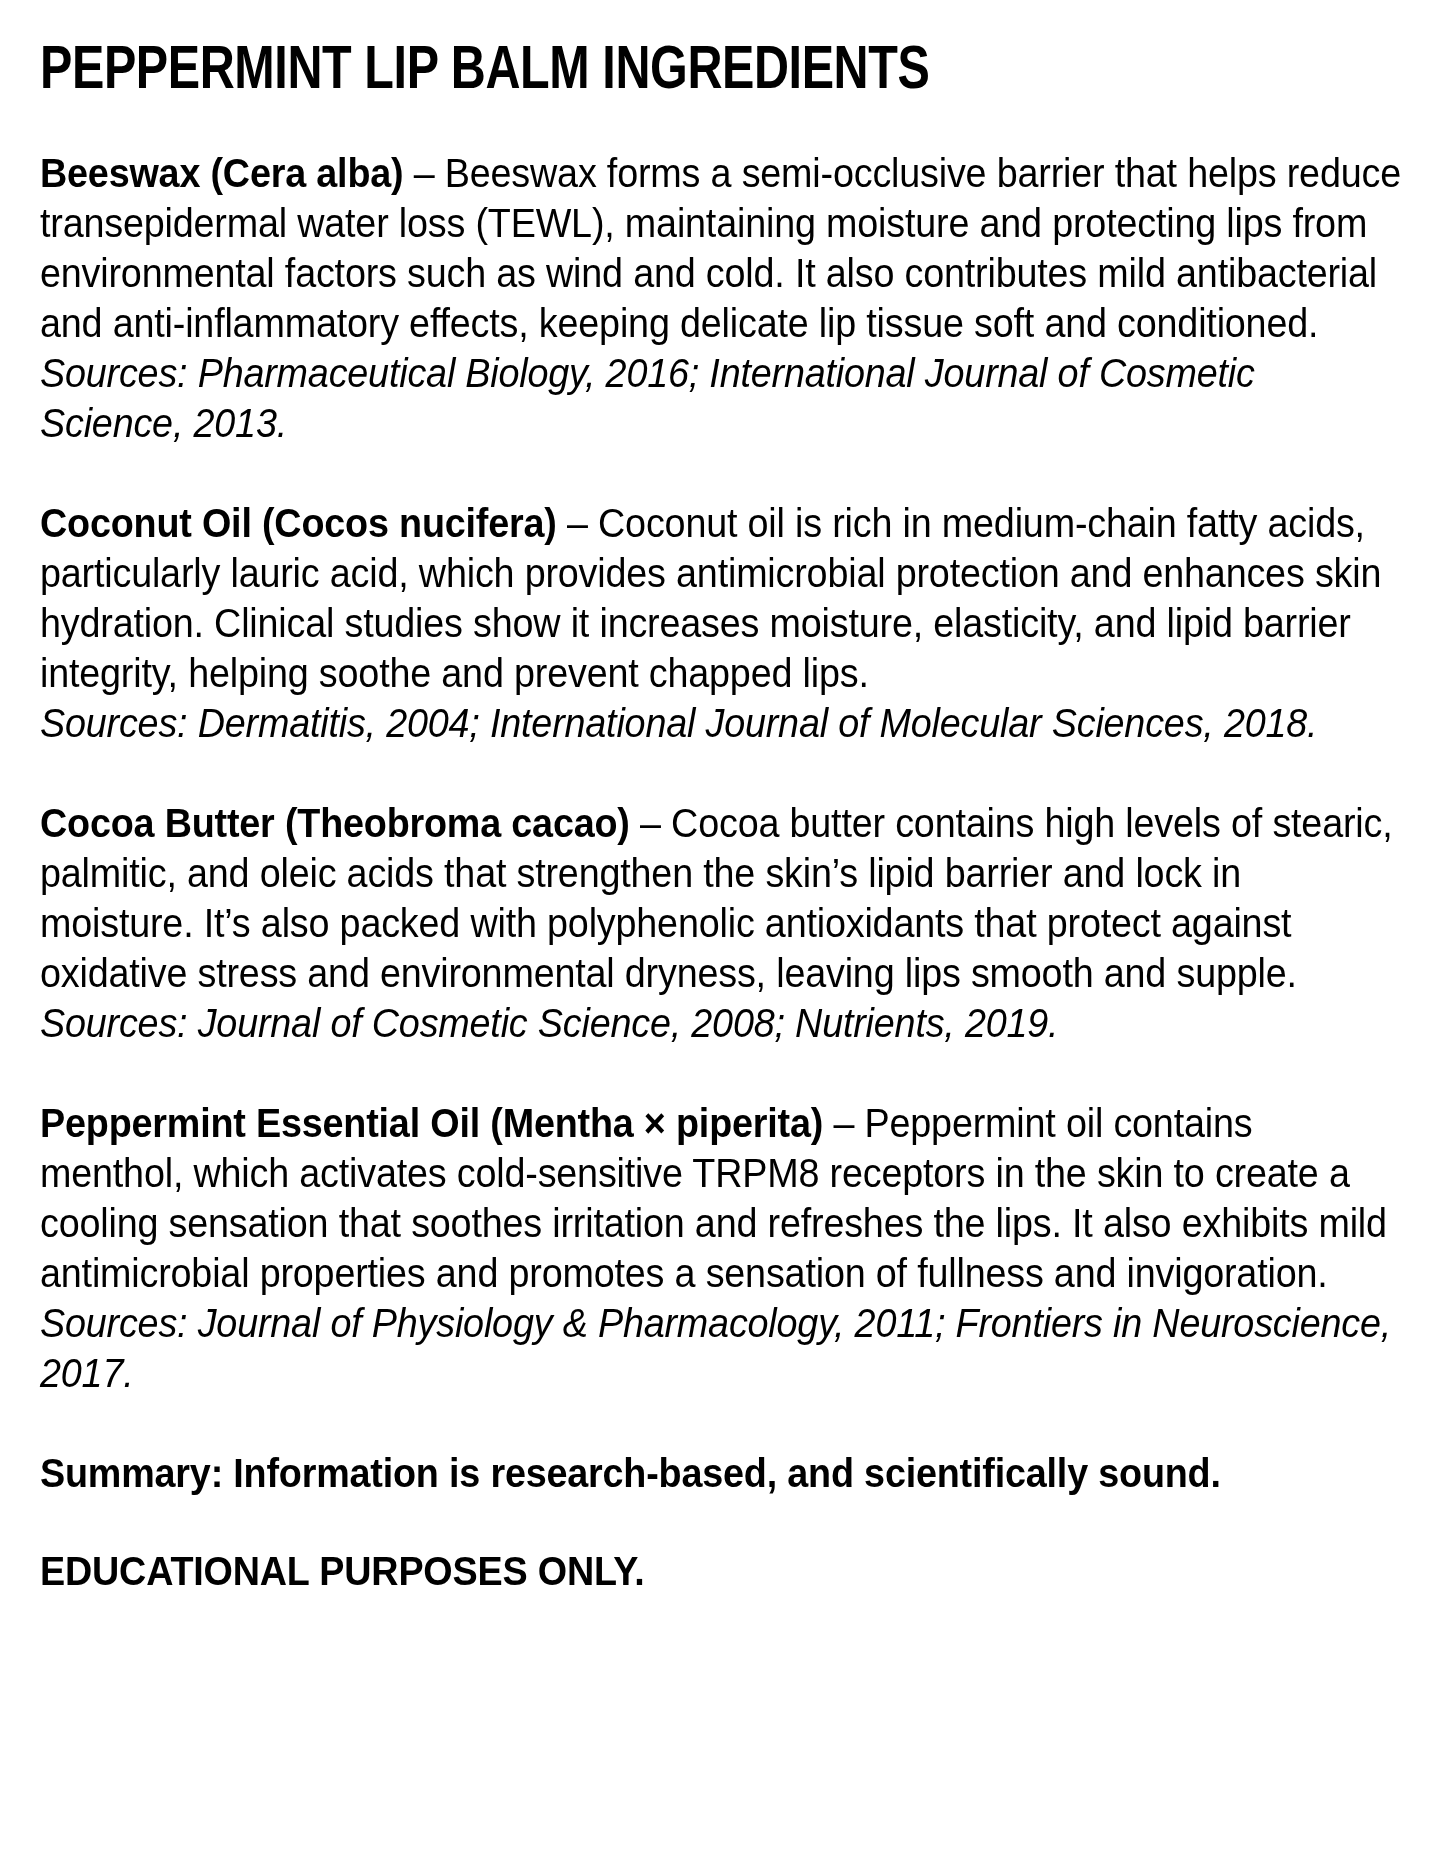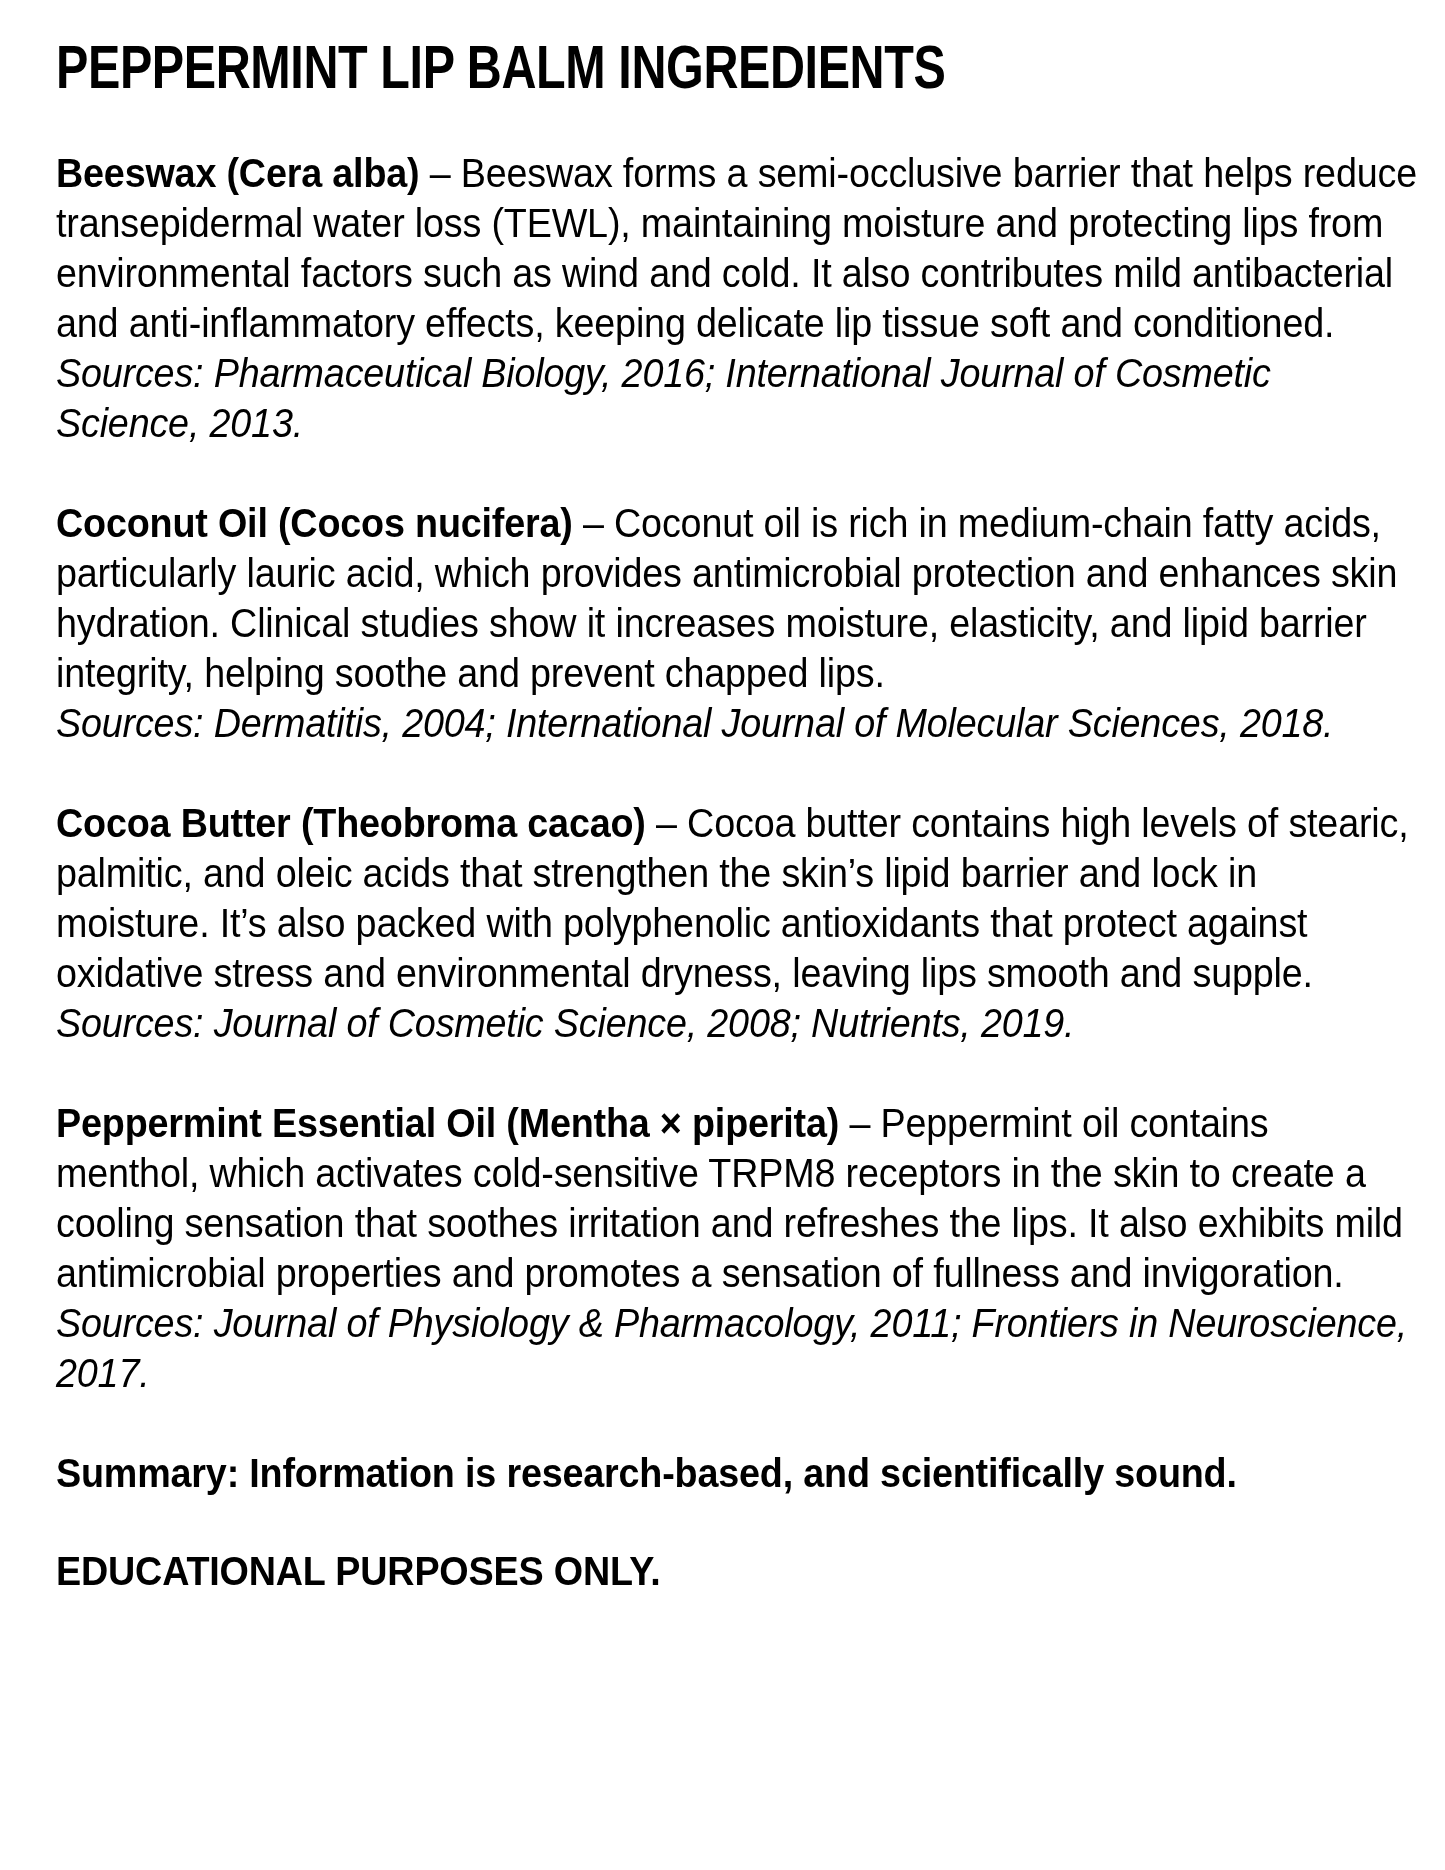--- a/index.html
+++ b/index.html
@@ -9,21 +9,20 @@
   }
   body {
     width: 1445px;
     height: 1870px;
     background: #ffffff;
     color: #000000;
     font-family: "Liberation Sans", sans-serif;
   }
   .doc {
     padding: 36px 0 0 40px;
-    margin-left: 16px;
   }
   
   .doc-inner {
     width: 1480px;
     transform: scaleX(0.92);
     transform-origin: top left;
   }
   .title {
     font-size: 62px;
     line-height: 62px;

